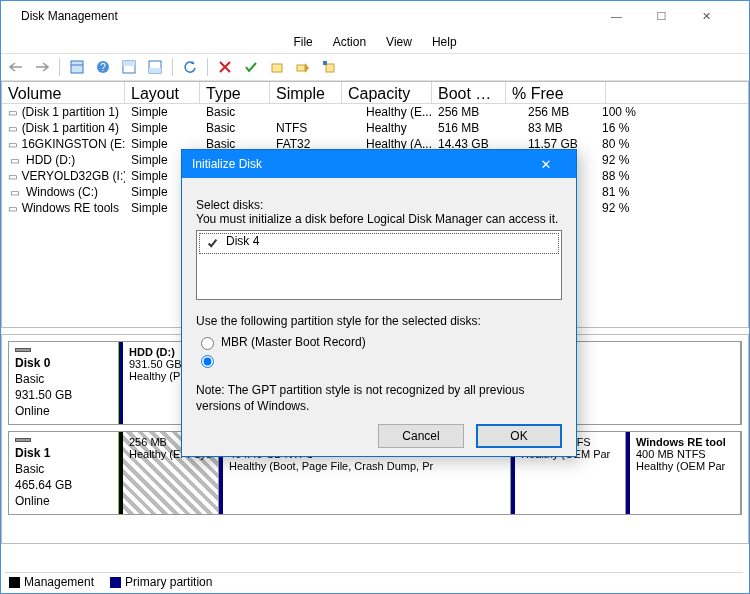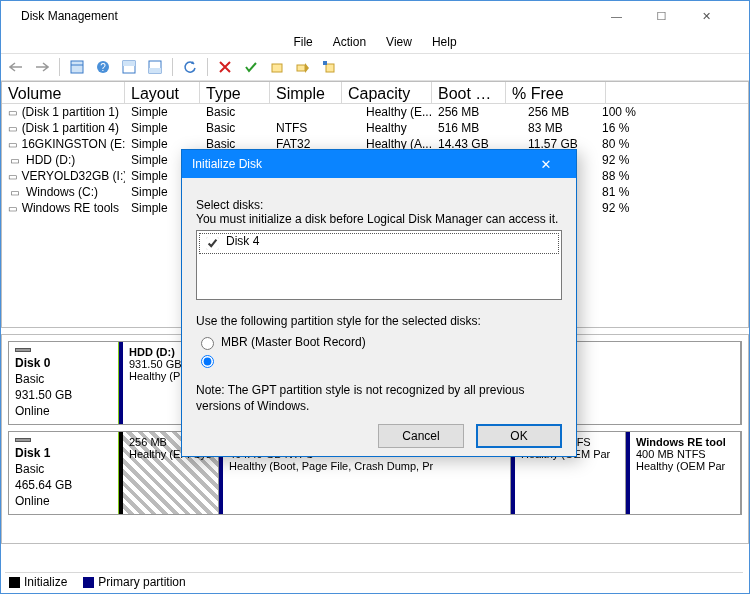--- a/index.html
+++ b/index.html
@@ -290,21 +290,21 @@
       <div class="part" style="width:115px">
         <div class="pname">Windows RE tool</div>
         <div class="psub">400 MB NTFS</div>
         <div class="psub">Healthy (OEM Par</div>
       </div>
     </div>
   </div>
 </div>
 
 <div class="legend">
-  <span><span class="sw" style="background:#000"></span><span>Initialize</span></span>
+  <span><span class="sw" style="background:#000"></span><span>Management</span></span>
   <span><span class="sw" style="background:#000080"></span><span>Primary partition</span></span>
 </div>
 
 <div class="dialog">
   <div class="dtitle">
     <span>Initialize Disk</span>
     <span class="dclose">✕</span>
   </div>
   <div class="body">
     <div style="margin-top:8px">Select disks:</div>

